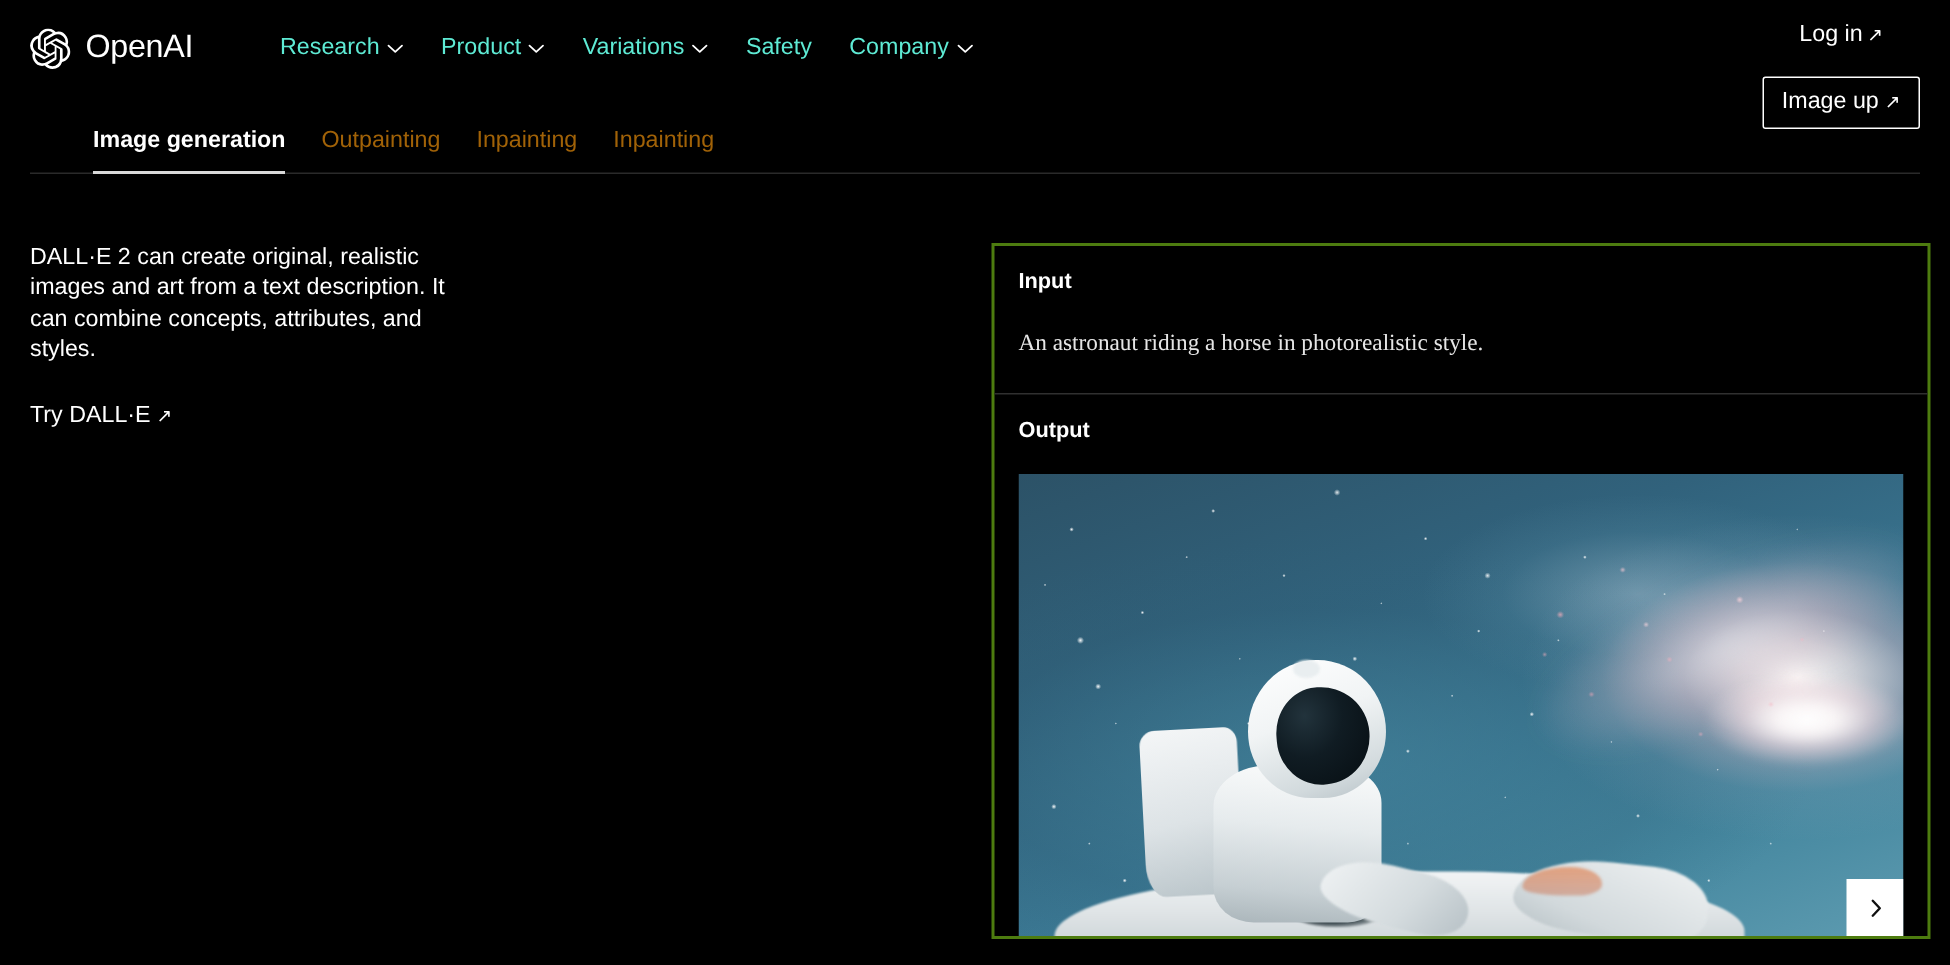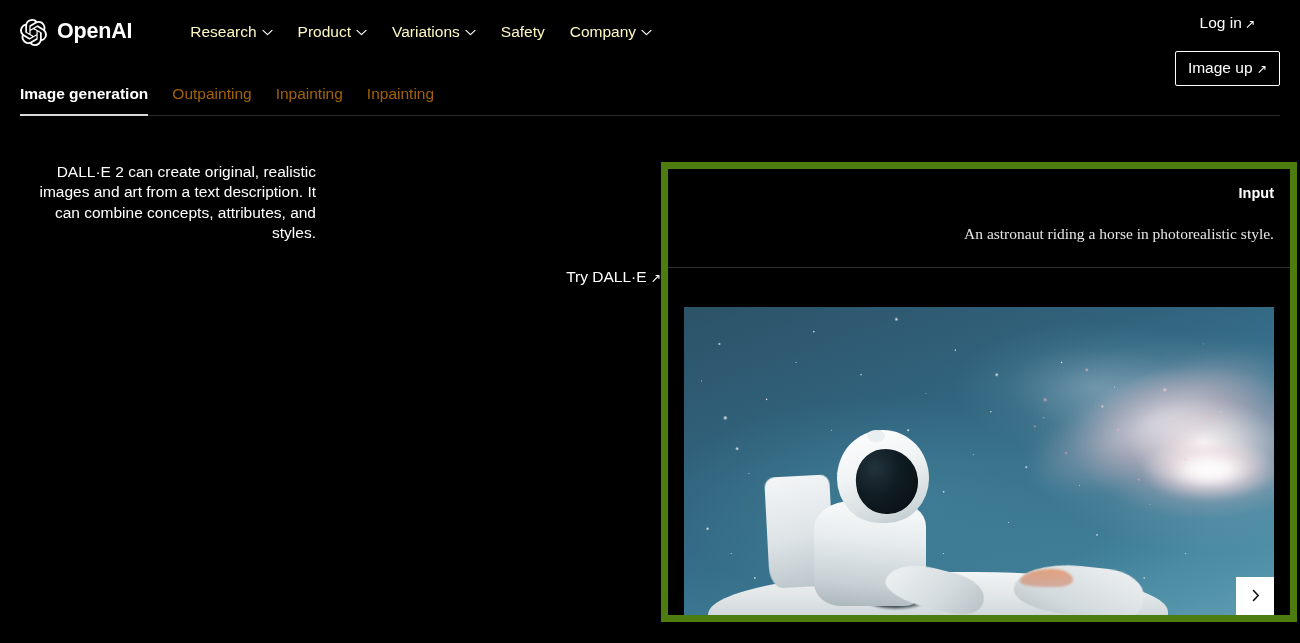--- a/index.html
+++ b/index.html
@@ -28,37 +28,37 @@
 
   .brand {
     display: flex;
     align-items: center;
     gap: 10px;
     margin-right: 58px;
   }
   .brand-logo { width: 27px; height: 27px; display: block; }
   .brand-name {
     font-size: 21.5px;
-    font-weight: 700;
+    font-weight: 400;
     letter-spacing: -0.2px;
     color: #ffffff;
     line-height: 1;
   }
 
   .nav-primary {
     display: flex;
     align-items: center;
     gap: 25px;
   }
   .nav-item {
     display: inline-flex;
     align-items: center;
     gap: 5px;
     font-size: 15.5px;
-    color: #fef9c3;
+    color: #5eead4;
     cursor: pointer;
     line-height: 1;
     white-space: nowrap;
   }
   .caret { display: block; width: 11px; height: 7px; flex: 0 0 auto; }
 
   .nav-right {
     position: absolute;
     right: 20px;
     top: 50%;
@@ -99,20 +99,21 @@
     margin-top: 22px;
     padding: 0 20px;
     position: relative;
   }
   .tabs {
     display: flex;
     align-items: flex-end;
     gap: 24px;
     position: relative;
     z-index: 2;
+    margin-left: 42px;
   }
   .tab {
     font-size: 15.5px;
     color: #a16207;
     padding-bottom: 12px;
     cursor: pointer;
     white-space: nowrap;
     border-bottom: 2px solid transparent;
     line-height: 1;
   }
@@ -130,21 +131,20 @@
     background: #2a2a2a;
     z-index: 1;
   }
 
   
   .main {
     display: flex;
     padding: 0 20px;
     margin-top: 46px;
     gap: 0;
-    text-align: right;
   }
 
   .left-col { width: 641px; flex: 0 0 641px; }
   .desc {
     font-size: 15.5px;
     line-height: 20.5px;
     color: #ffffff;
     max-width: 296px;
   }
   .try-link {
@@ -157,21 +157,21 @@
     cursor: pointer;
     line-height: 1;
   }
   .try-link .txt {
     text-underline-offset: 3px;
   }
 
   
   .right-col { flex: 1 1 auto; }
   .card {
-    border: 7px solid #4d7c0f;
+    border: 2px solid #4d7c0f;
     background: #000000;
   }
   .card-section { padding: 17px 16px 20px; }
   .card-section.input { border-bottom: 1px solid #303030; padding-bottom: 22px; }
   .card-label {
     font-size: 14.5px;
     font-weight: 700;
     color: #ffffff;
     line-height: 1;
   }
@@ -489,20 +489,21 @@
 
   <section class="right-col">
     <div class="card">
 
       <div class="card-section input">
         <div class="card-label">Input</div>
         <div class="card-text">An astronaut riding a horse in photorealistic style.</div>
       </div>
 
       <div class="card-section output">
+        <div class="card-label">Output</div>
 
         <div class="image-frame">
           <div class="space-img">
             <div class="sky"></div>
             <div class="galaxy-arm"></div>
             <div class="galaxy-core"></div>
             <div class="dust"></div>
             <div class="stars-a"></div>
             <div class="stars-b"></div>
             <div class="stars-c"></div>

